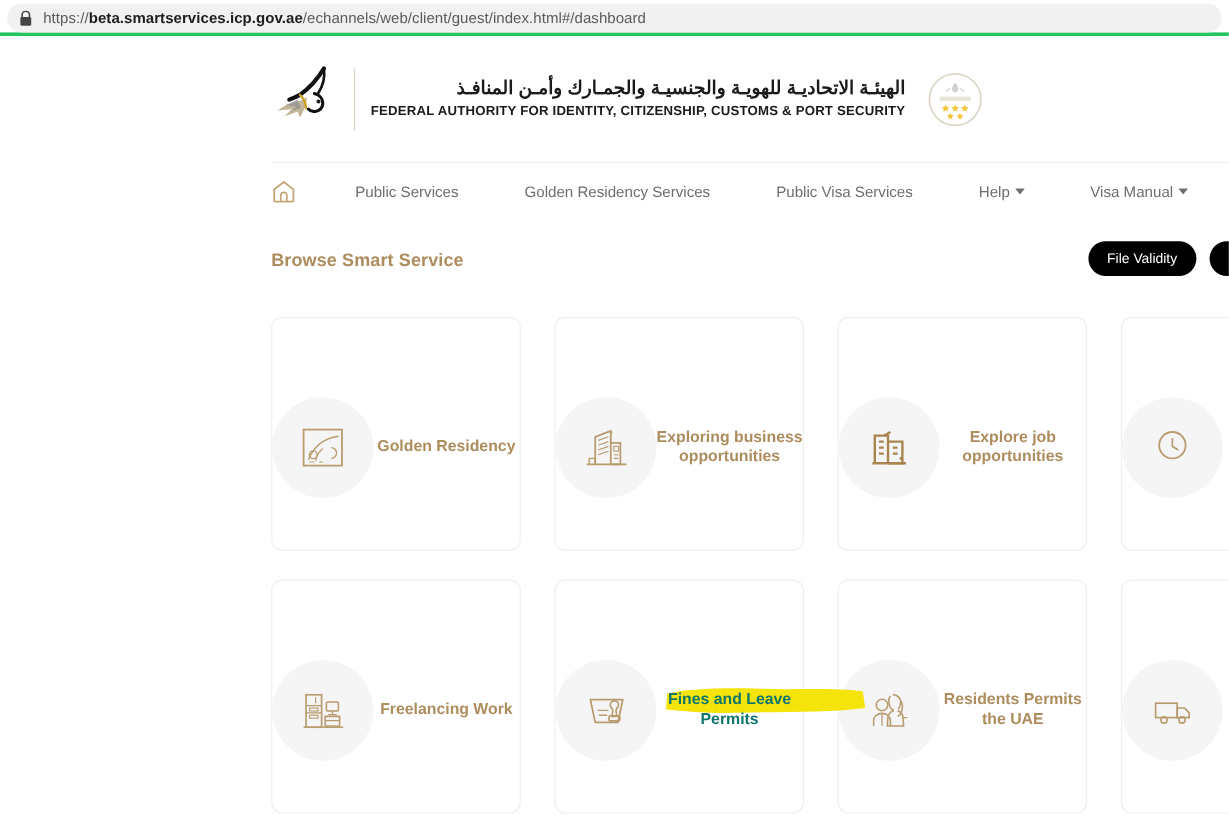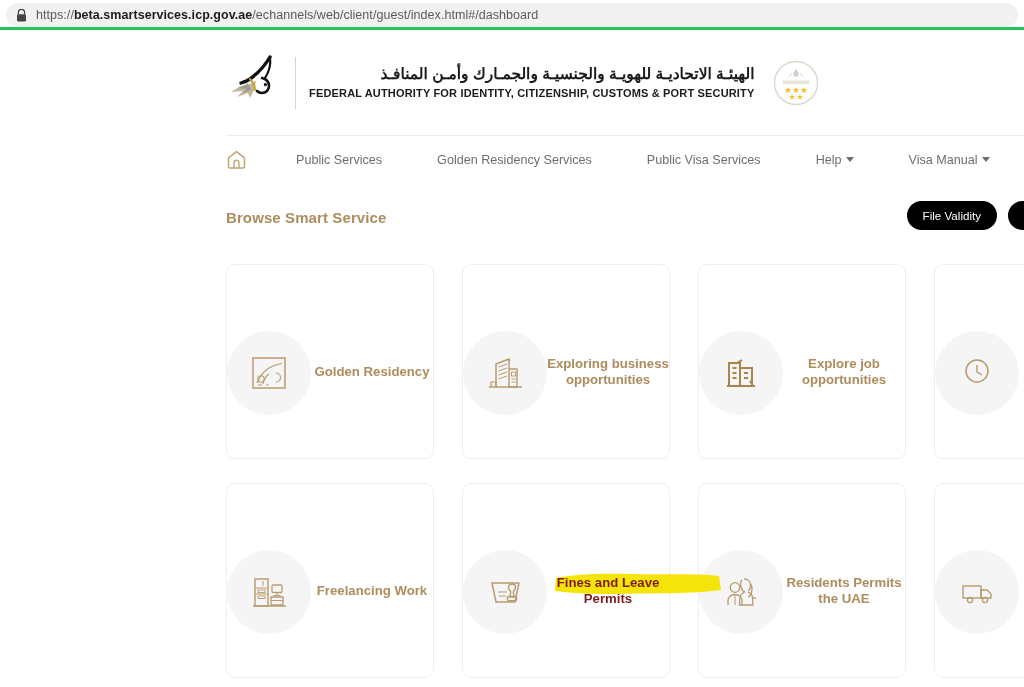--- a/index.html
+++ b/index.html
@@ -190,21 +190,21 @@
     margin-top: 20px;
     width: 178px;
     text-align: center;
     font-size: 13.2px;
     font-weight: 700;
     color: #ad8c5d;
     line-height: 1.2;
     position: relative;
     z-index: 2;
   }
-  .card-label.highlighted { color: #7f1d1d; }
+  .card-label.highlighted { color: #0f766e; }
 
   
   .highlight-mark {
     position: absolute;
     left: 6px;
     top: -4px;
     width: 170px;
     height: 25px;
     z-index: -1;
   }

